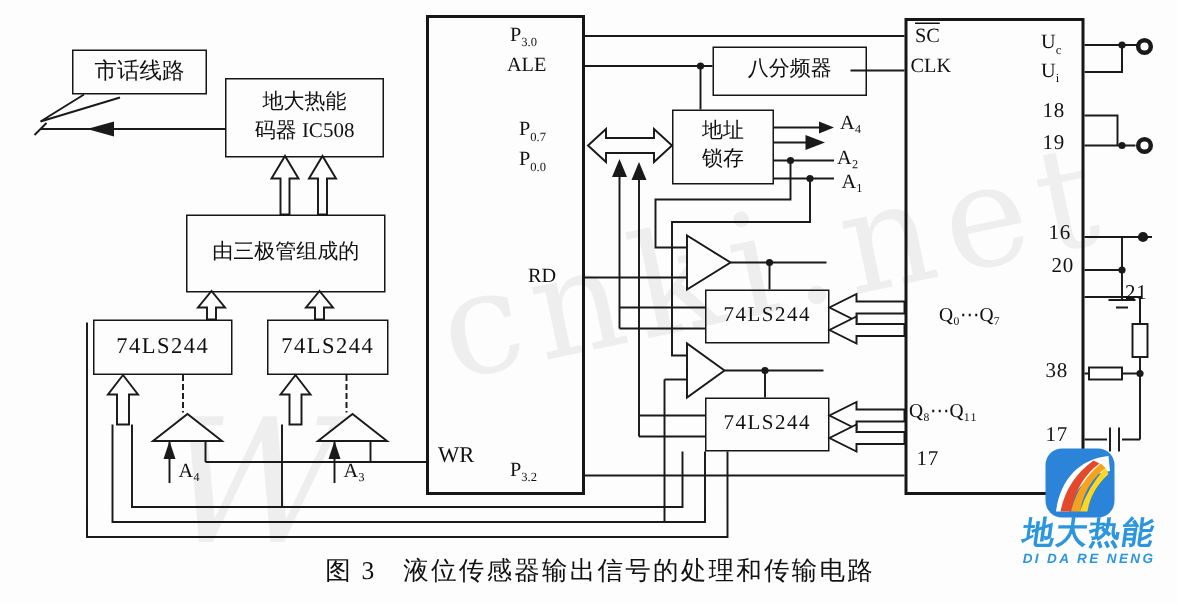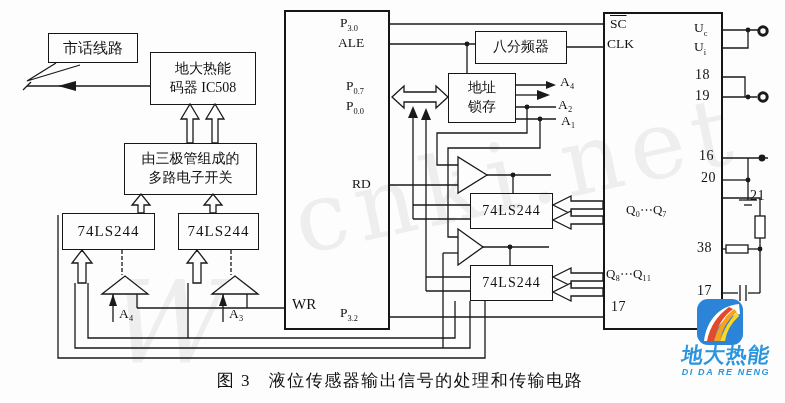--- a/index.html
+++ b/index.html
@@ -173,34 +173,33 @@
     <span>市话线路</span>
   </div>
 
   <div class="box" style="left:150px;top:52px;width:106px;height:53px;">
     <span>地大热能</span>
     <span>码器 IC508</span>
   </div>
 
   <div class="box" style="left:124px;top:143px;width:133px;height:52px;">
     <span>由三极管组成的</span>
-    <span>多路电子开关</span>
   </div>
 
   <div class="box chip" style="left:62px;top:213px;width:93px;height:37px;">
     <span>74LS244</span>
   </div>
 
   <div class="box chip" style="left:178px;top:213px;width:81px;height:37px;">
     <span>74LS244</span>
   </div>
 
   <div class="box thick" style="left:284px;top:10px;width:106px;height:320px;"></div>
 
-  <div class="box" style="left:475px;top:31px;width:92px;height:33px;">
+  <div class="box" style="left:475px;top:31px;width:103px;height:33px;">
     <span>八分频器</span>
   </div>
 
   <div class="box" style="left:448px;top:73px;width:68px;height:50px;">
     <span>地址</span>
     <span>锁存</span>
   </div>
 
   <div class="box chip" style="left:470px;top:193px;width:83px;height:36px;font-size:14px;">
     <span>74LS244</span>

